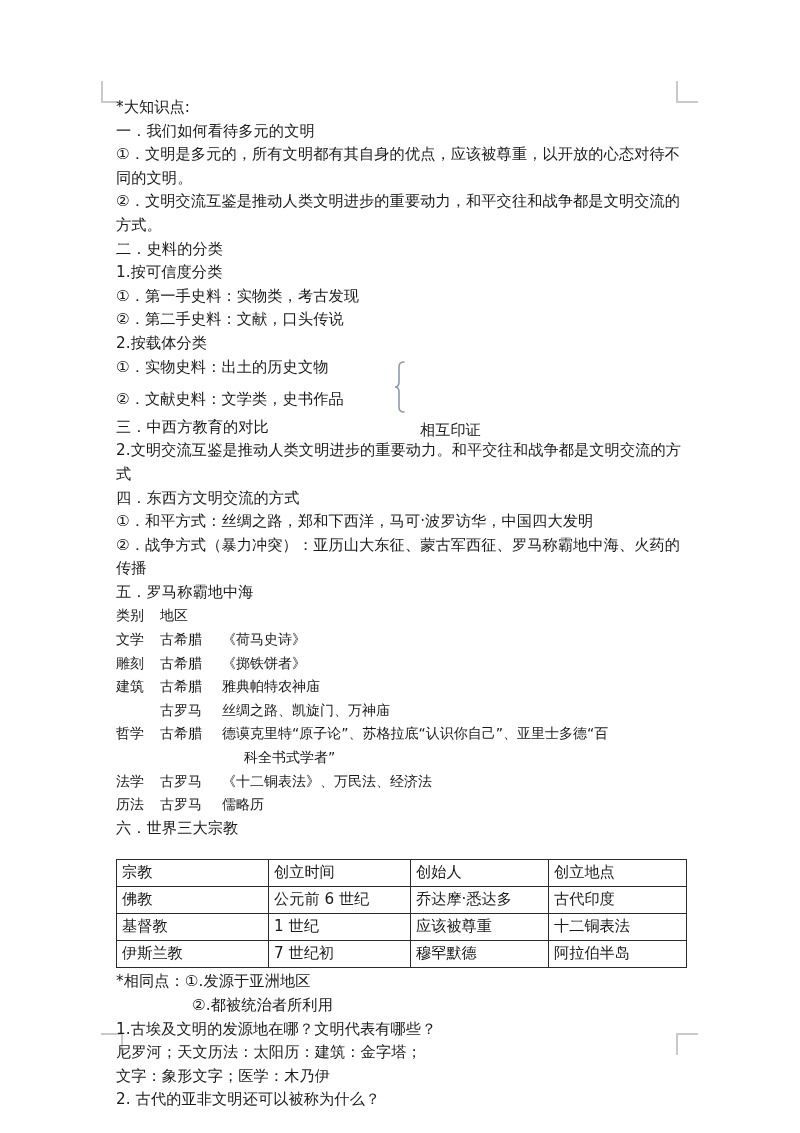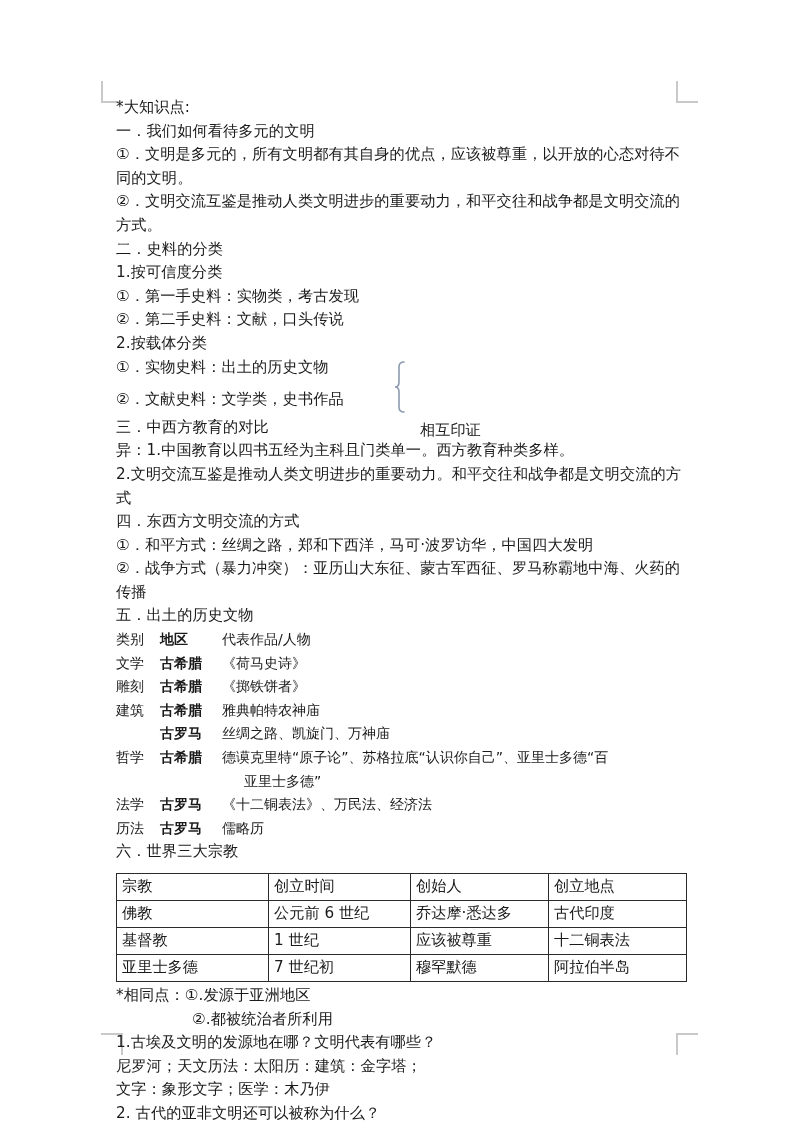--- a/index.html
+++ b/index.html
@@ -94,29 +94,29 @@
     margin-top: 44px;
   }
 
   
   .cols {
     font-size: 14px;
     line-height: 23.6px;
     display: flex;
   }
   .col-a { width: 44px; flex: 0 0 44px; }
-  .col-b { width: 62px; flex: 0 0 62px; font-weight: bold; }
+  .col-b { width: 62px; flex: 0 0 62px; }
   .col-c { flex: 1 1 auto; }
   .cols.indent-c .col-c { padding-left: 22px; }
 
   
   .rel-table {
     border-collapse: collapse;
     width: 570px;
-    margin-top: 9px;
+    margin-top: 19px;
     margin-bottom: 2px;
     table-layout: fixed;
   }
   .rel-table td {
     border: 1px solid #2b2b2b;
     font-size: 15.2px;
     line-height: 19px;
     padding: 3px 3px 4px 5px;
     vertical-align: middle;
     white-space: nowrap;
@@ -161,33 +161,31 @@
         <svg width="30" height="54" viewBox="0 0 30 54" fill="none" aria-hidden="true">
           <path d="M10 2 Q5 2 5 7 L5 22 Q5 27 1 27 Q5 27 5 32 L5 47 Q5 52 10 52" stroke="#8C9BB0" stroke-width="1.6" fill="none" stroke-linecap="round"></path>
         </svg>
         <div class="bracket-label">相互印证</div>
       </div>
     </div>
 
     <div class="spacer-xs"></div>
 
     <div class="line">三．中西方教育的对比</div>
-    <div class="line">异：1.中国教育以四书五经为主科且门类单一。西方教育种类多样。</div>
     <div class="line">2.文明交流互鉴是推动人类文明进步的重要动力。和平交往和战争都是文明交流的方式</div>
 
     <div class="line">四．东西方文明交流的方式</div>
     <div class="line">①．和平方式：丝绸之路，郑和下西洋，马可·波罗访华，中国四大发明</div>
     <div class="line">②．战争方式（暴力冲突）：亚历山大东征、蒙古军西征、罗马称霸地中海、火药的传播</div>
 
-    <div class="line">五．出土的历史文物</div>
+    <div class="line">五．罗马称霸地中海</div>
 
     <div class="cols">
       <div class="col-a">类别</div>
       <div class="col-b">地区</div>
-      <div class="col-c">代表作品/人物</div>
     </div>
 
     <div class="cols">
       <div class="col-a">文学</div>
       <div class="col-b">古希腊</div>
       <div class="col-c">《荷马史诗》</div>
     </div>
     <div class="cols">
       <div class="col-a">雕刻</div>
       <div class="col-b">古希腊</div>
@@ -204,21 +202,21 @@
       <div class="col-c">丝绸之路、凯旋门、万神庙</div>
     </div>
     <div class="cols">
       <div class="col-a">哲学</div>
       <div class="col-b">古希腊</div>
       <div class="col-c">德谟克里特“原子论”、苏格拉底“认识你自己”、亚里士多德“百</div>
     </div>
     <div class="cols indent-c">
       <div class="col-a"></div>
       <div class="col-b"></div>
-      <div class="col-c">亚里士多德”</div>
+      <div class="col-c">科全书式学者”</div>
     </div>
     <div class="cols">
       <div class="col-a">法学</div>
       <div class="col-b">古罗马</div>
       <div class="col-c">《十二铜表法》、万民法、经济法</div>
     </div>
     <div class="cols">
       <div class="col-a">历法</div>
       <div class="col-b">古罗马</div>
       <div class="col-c">儒略历</div>
@@ -246,21 +244,21 @@
           <td>乔达摩·悉达多</td>
           <td>古代印度</td>
         </tr>
         <tr>
           <td>基督教</td>
           <td>1 世纪</td>
           <td>应该被尊重</td>
           <td>十二铜表法</td>
         </tr>
         <tr>
-          <td>亚里士多德</td>
+          <td>伊斯兰教</td>
           <td>7 世纪初</td>
           <td>穆罕默德</td>
           <td>阿拉伯半岛</td>
         </tr>
       </tbody>
     </table>
 
     <div class="line">*相同点：①.发源于亚洲地区</div>
     <div class="line indent-1">②.都被统治者所利用</div>
 

